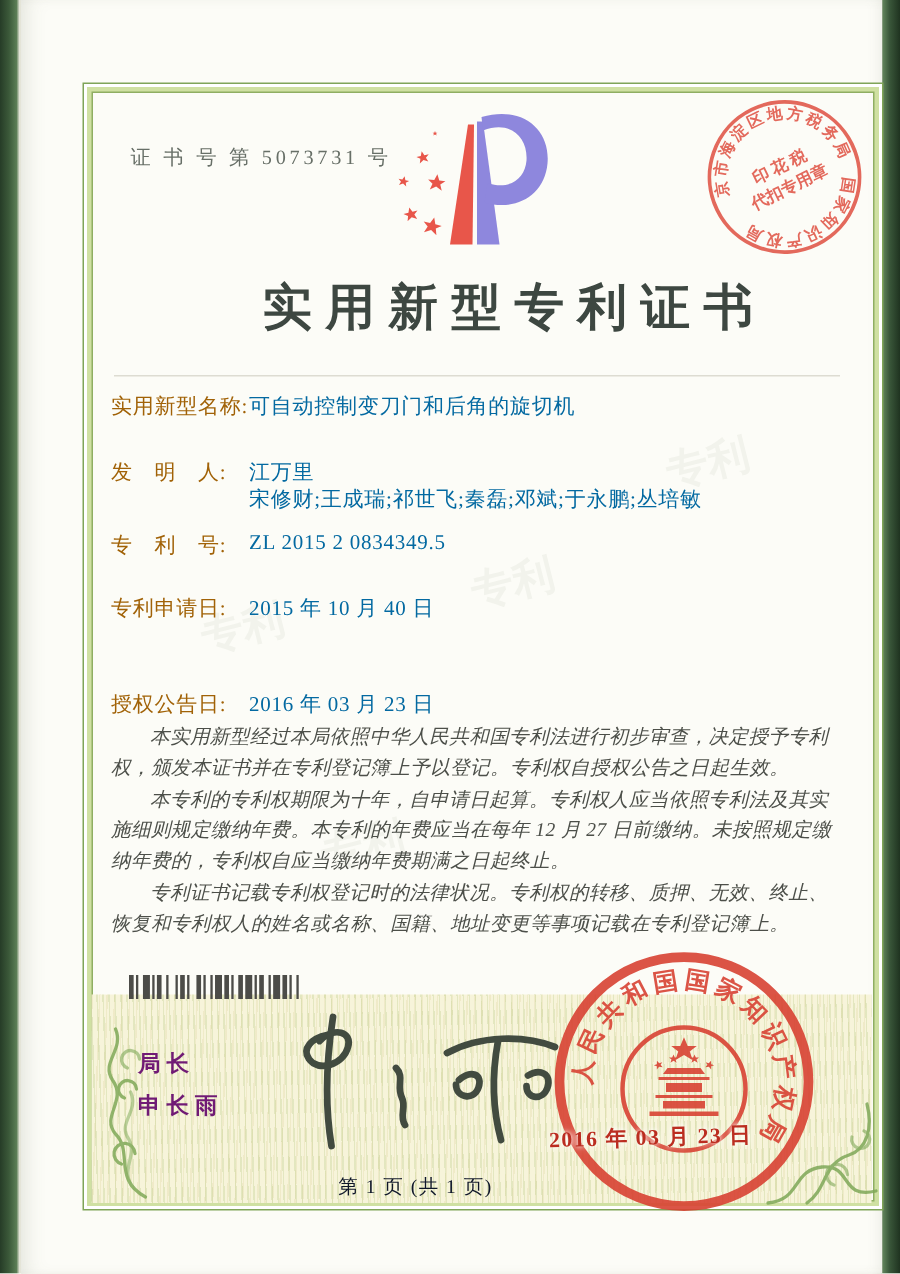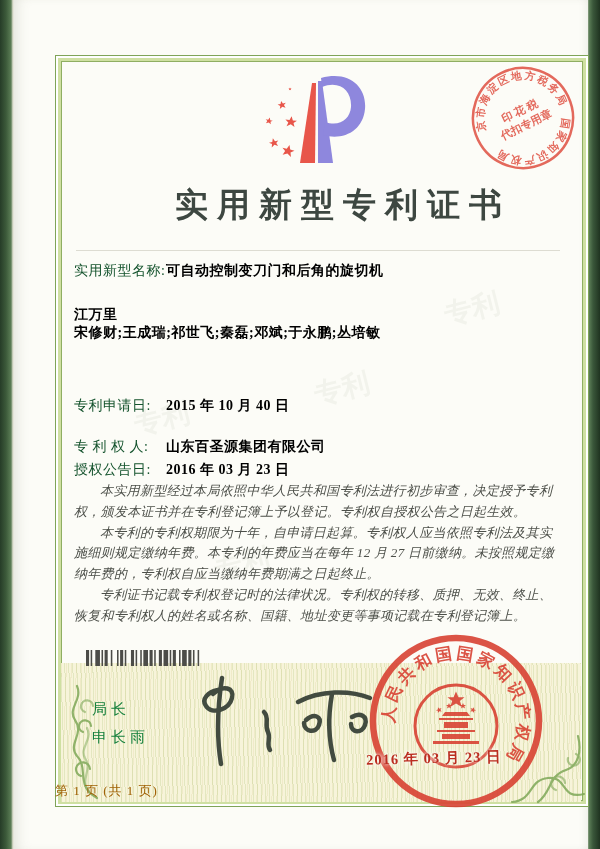--- a/index.html
+++ b/index.html
@@ -15,45 +15,45 @@
   .frame{position:absolute;left:41px;top:55px;width:532px;height:750px;
     border:1px solid #7fa458;
     box-shadow:inset 0 0 0 2px #ffffff, inset 0 0 0 5px #cfe0a2, inset 0 0 0 6px #8fae62;}
   .cert-no{position:absolute;left:73px;top:96px;font-size:13.5px;letter-spacing:2.5px;color:#676f67;}
   .logo{position:absolute;left:241px;top:71px;}
   .tax-stamp{position:absolute;left:454px;top:63px;opacity:.88;}
   .title{position:absolute;left:41px;top:183px;width:576px;text-align:center;
     font-size:33px;font-weight:bold;letter-spacing:9px;color:#3d4741;}
   .divider{position:absolute;left:62px;top:250px;width:484px;height:1px;background:#dddcd2;}
   .field{position:absolute;left:60px;font-size:14px;color:#434e47;letter-spacing:.5px;display:flex;}
-  .field .lbl{flex:0 0 92px;color:#14532d;}
-  .field .val{color:#000000;font-weight:bold;}
+  .field .lbl{flex:0 0 92px;color:#a16207;}
+  .field .val{color:#0369a1;}
   .f1{top:262px}.f2{top:306px}.f3{top:355px}.f4{top:397px}.f5{top:438px}.f6{top:461px}
   .paras{position:absolute;left:60px;top:481px;width:490px;}
   .paras p{margin:0;text-indent:2em;font-size:13px;line-height:1.6;font-style:italic;
     color:#4c4f49;letter-spacing:.3px;}
   .band{position:absolute;left:47px;top:663px;width:520px;height:139px;
     background:
       repeating-linear-gradient(88deg, rgba(176,196,122,.28) 0 1px, rgba(0,0,0,0) 1px 4px),
       repeating-linear-gradient(92deg, rgba(205,190,120,.18) 0 1px, rgba(0,0,0,0) 1px 5px),
       #f7f4da;}
   .orn{position:absolute;}
   .orn-left{left:45px;top:666px;}
   .orn-right{left:494px;top:728px;}
   .barcode{position:absolute;left:72px;top:650px;}
-  .signoff{position:absolute;left:78px;font-size:15px;font-weight:normal;letter-spacing:4px;
-    color:#15803d;font-family:"Liberation Sans","DejaVu Sans",sans-serif;}
+  .signoff{position:absolute;left:78px;font-size:15px;font-weight:bold;letter-spacing:4px;
+    color:#701a75;font-family:"Liberation Sans","DejaVu Sans",sans-serif;}
   .so1{top:700px}.so2{top:728px}
   .signature{position:absolute;left:146px;top:670px;}
   .seal{position:absolute;left:347px;top:626px;opacity:.9;}
   .seal-date{position:absolute;left:352px;top:749px;font-size:14.5px;font-weight:bold;
     color:#bb2d20;letter-spacing:1px;white-space:nowrap;transform:rotate(-1.5deg);
     text-shadow:0 0 3px rgba(255,255,255,.95),0 0 6px rgba(255,255,255,.8);}
-  .footer{position:absolute;left:41px;top:782px;width:444px;
-    font-size:13px;color:#a16207;letter-spacing:1px;}
+  .footer{position:absolute;left:41px;top:782px;width:444px;text-align:center;
+    font-size:13px;color:#0f172a;letter-spacing:1px;}
   .wm{position:absolute;font-size:28px;color:rgba(80,100,75,.06);transform:rotate(-14deg);
     pointer-events:none;font-weight:bold;}
 </style>
 </head>
 <body>
 
 <div class="book"></div>
 <div class="page">
 
   <span class="wm" style="left:120px;top:400px">专利</span>
@@ -75,20 +75,21 @@
   </svg>
   <svg class="orn orn-right" width="80" height="78" viewBox="0 0 80 78">
     <g fill="none" stroke="#7fa858" stroke-width="2.2" stroke-linecap="round" opacity=".85">
       <path d="M4,74 C26,72 20,52 40,50 C60,48 52,72 76,66"></path>
       <path d="M30,74 C44,64 40,48 58,42 C70,38 74,24 70,8"></path>
       <path d="M48,62 a7,7 0 1 1 9,-7" opacity=".7"></path>
       <path d="M60,30 a6,6 0 1 0 8,-4" opacity=".7"></path>
     </g>
   </svg>
 
+  <div class="cert-no">证 书 号 第 5073731 号</div>
 
   <svg class="logo" width="122" height="114" viewBox="0 0 122 114">
     <defs>
       <path id="star" d="M0,-10 L2.9,-3.1 10,-3.1 4.5,1.2 6.9,8.1 0,4 -6.9,8.1 -4.5,1.2 -10,-3.1 -2.9,-3.1 Z"></path>
     </defs>
     <g fill="#e8564a">
       <use href="#star" transform="translate(27,34) scale(0.42) rotate(-12)"></use>
       <use href="#star" transform="translate(35,18) scale(0.16)"></use>
       <use href="#star" transform="translate(14,50) scale(0.36) rotate(12)"></use>
       <use href="#star" transform="translate(36,51) scale(0.58) rotate(6)"></use>
@@ -120,32 +121,33 @@
   </svg>
 
   <div class="title">实用新型专利证书</div>
   <div class="divider"></div>
 
   <div class="field f1">
     <span class="lbl">实用新型名称:</span>
     <span class="val">可自动控制变刀门和后角的旋切机</span>
   </div>
   <div class="field f2">
+    <span class="lbl">发　明　人:</span>
     <span class="val">
       <div>江万里</div>
       <div>宋修财;王成瑞;祁世飞;秦磊;邓斌;于永鹏;丛培敏</div>
     </span>
   </div>
+  <div class="field f3">
+    <span class="lbl">专　利　号:</span>
+    <span class="val">ZL 2015 2 0834349.5</span>
+  </div>
   <div class="field f4">
     <span class="lbl">专利申请日:</span>
     <span class="val">2015 年 10 月 40 日</span>
-  </div>
-  <div class="field f5">
-    <span class="lbl">专 利 权 人:</span>
-    <span class="val">山东百圣源集团有限公司</span>
   </div>
   <div class="field f6">
     <span class="lbl">授权公告日:</span>
     <span class="val">2016 年 03 月 23 日</span>
   </div>
 
   <div class="paras">
     <p>本实用新型经过本局依照中华人民共和国专利法进行初步审查，决定授予专利权，颁发本证书并在专利登记簿上予以登记。专利权自授权公告之日起生效。</p>
     <p>本专利的专利权期限为十年，自申请日起算。专利权人应当依照专利法及其实施细则规定缴纳年费。本专利的年费应当在每年 12 月 27 日前缴纳。未按照规定缴纳年费的，专利权自应当缴纳年费期满之日起终止。</p>
     <p>专利证书记载专利权登记时的法律状况。专利权的转移、质押、无效、终止、恢复和专利权人的姓名或名称、国籍、地址变更等事项记载在专利登记簿上。</p>

